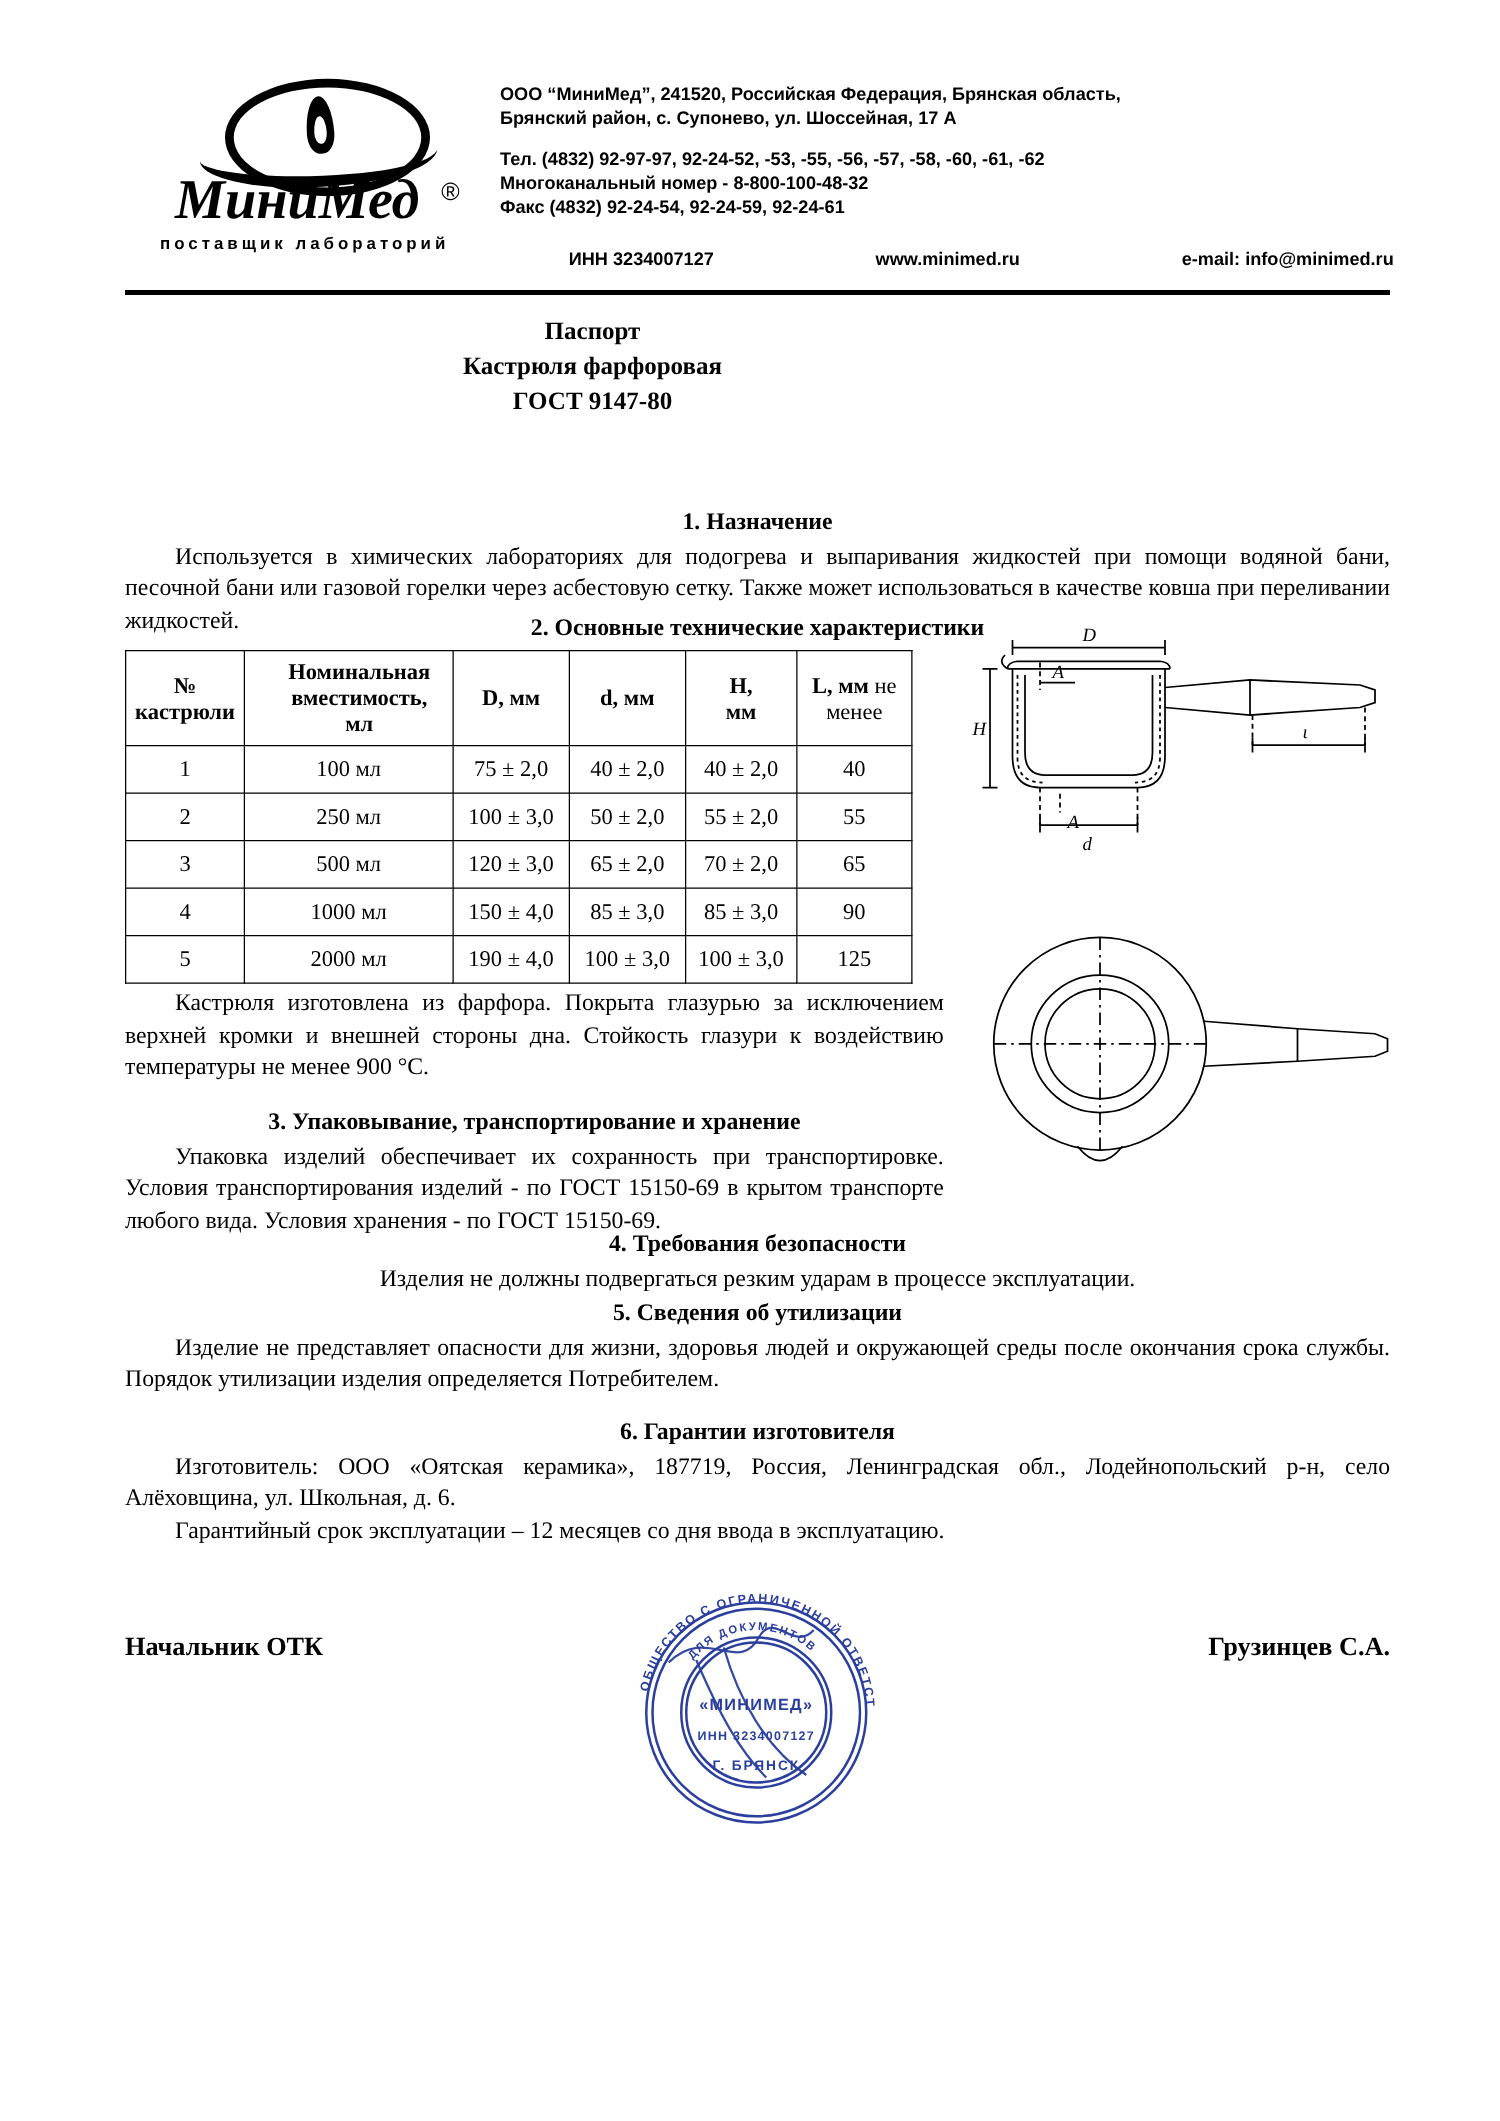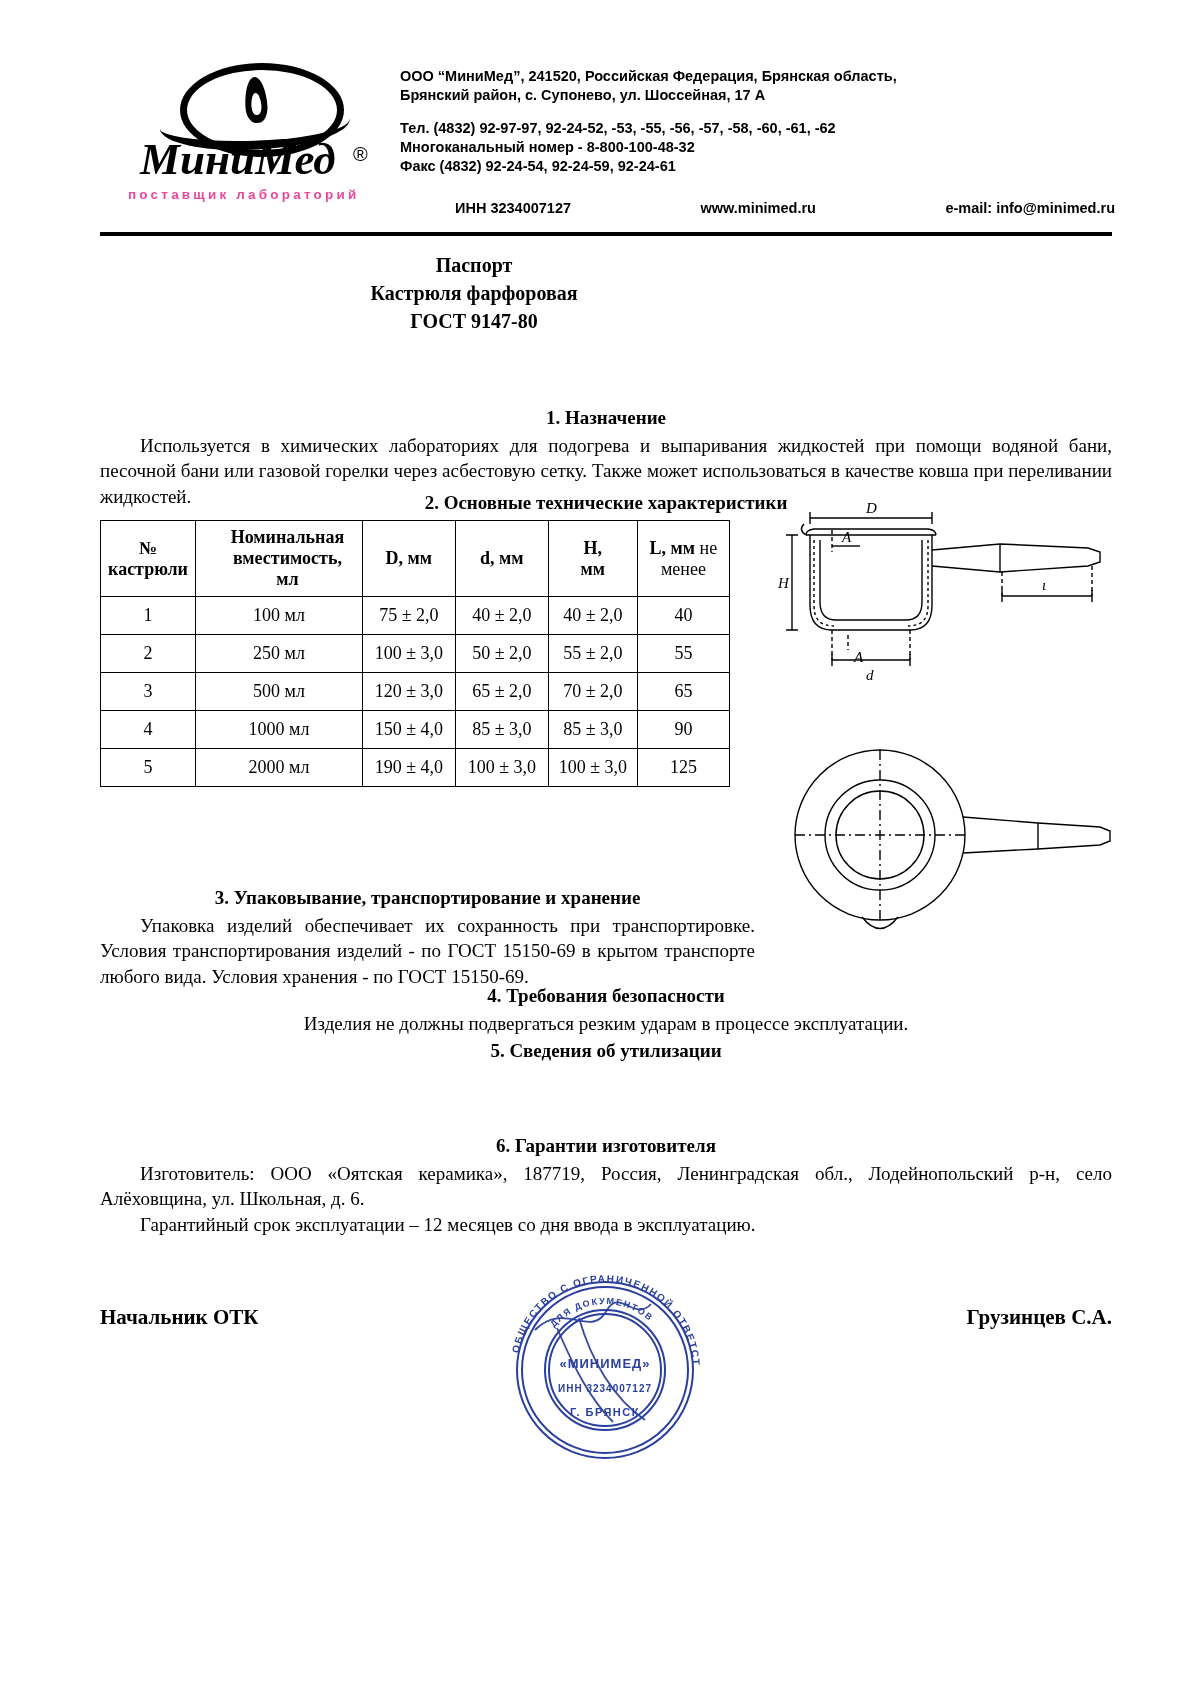--- a/index.html
+++ b/index.html
@@ -96,21 +96,21 @@
     font-family: "Liberation Sans", sans-serif;
   }
   .logo-sub {
     position: absolute;
     left: 28px;
     top: 132px;
     font-family: "Liberation Sans", sans-serif;
     font-weight: bold;
     font-size: 13.5px;
     letter-spacing: 3.2px;
-    color: #ec4899;
+    color: #000000;
     white-space: nowrap;
   }
   .contact-block {
     flex: 1;
     font-family: "Liberation Sans", sans-serif;
     font-weight: bold;
     font-size: 14.5px;
     line-height: 19px;
     padding-top: 12px;
   }
@@ -397,33 +397,37 @@
         <path d="M110,15 L110,185" stroke-dasharray="10,4,2,4"></path>
 
         <path d="M92,182 Q110,205 128,182"></path>
 
         <path d="M193,82 L268,88 L330,92 L340,96 L340,106 L330,110 L268,114 L193,118"></path>
         <path d="M268,88 L268,114"></path>
       </g>
     </svg>
   </div>
 
+  <div class="blk narrow" style="top:790px;">
+    <p class="para">Кастрюля изготовлена из фарфора. Покрыта глазурью за исключением верхней кромки и внешней стороны дна. Стойкость глазури к воздействию температуры не менее 900 °С.</p>
+  </div>
 
   <div class="blk narrow" style="top:877px;">
     <div class="sec-head">3.  Упаковывание, транспортирование и хранение</div>
     <p class="para">Упаковка изделий обеспечивает их сохранность при транспортировке. Условия транспортирования изделий - по ГОСТ 15150-69 в крытом транспорте любого вида. Условия хранения - по ГОСТ 15150-69.</p>
   </div>
 
   <div class="blk" style="top:975px;">
     <div class="sec-head">4.  Требования безопасности</div>
     <p class="para" style="text-align:center;text-indent:0;">Изделия не должны подвергаться резким ударам в процессе эксплуатации.</p>
   </div>
 
   <div class="blk" style="top:1030px;">
     <div class="sec-head">5.  Сведения об утилизации</div>
+    <p class="para">Изделие не представляет опасности для жизни, здоровья людей и окружающей среды после окончания срока службы. Порядок утилизации изделия определяется Потребителем.</p>
   </div>
 
   <div class="blk" style="top:1125px;">
     <div class="sec-head">6.  Гарантии изготовителя</div>
     <p class="para">Изготовитель: ООО «Оятская керамика», 187719, Россия, Ленинградская обл., Лодейнопольский р-н, село Алёховщина, ул. Школьная, д. 6.</p>
     <p class="para">Гарантийный срок эксплуатации – 12 месяцев со дня ввода в эксплуатацию.</p>
   </div>
 
   <div class="sig-row">
     <span>Начальник ОТК</span>

